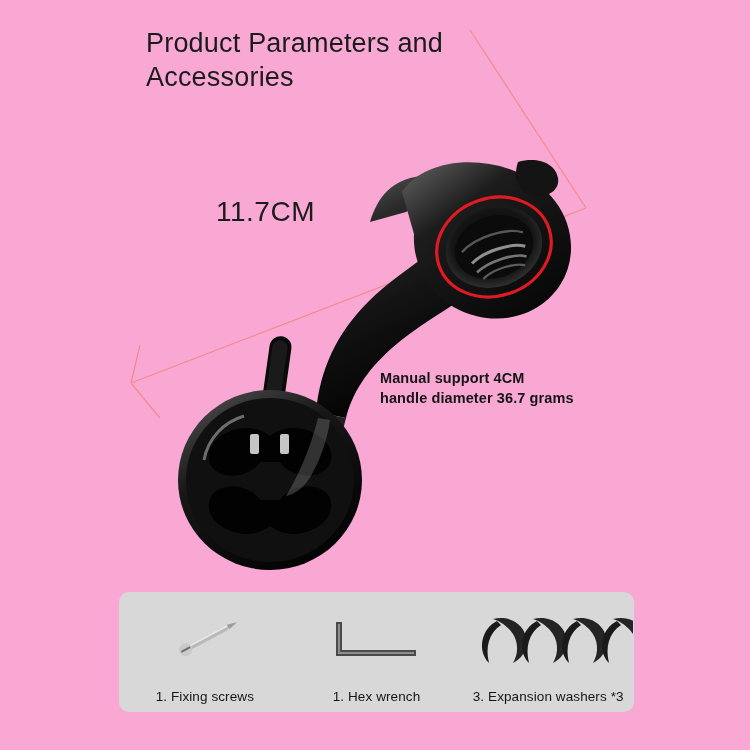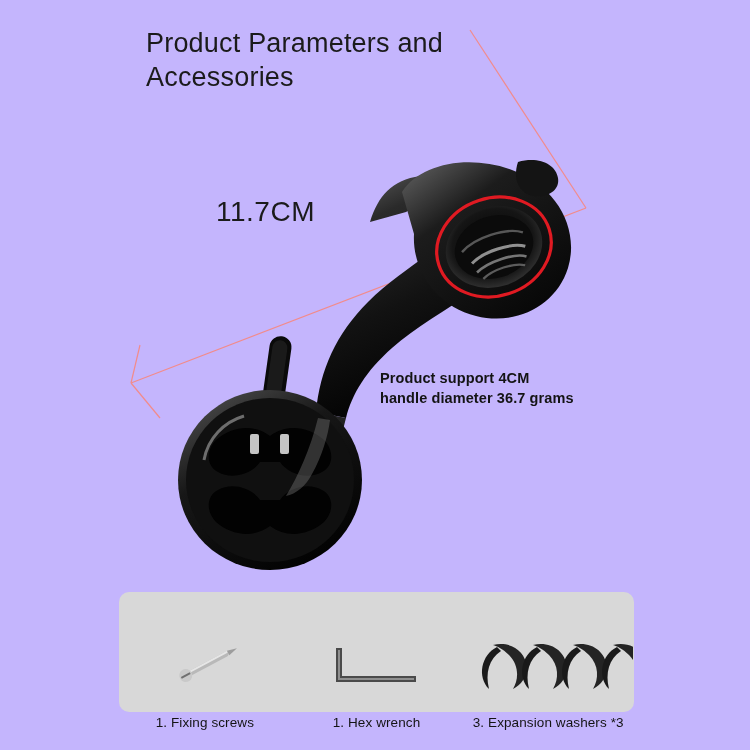--- a/index.html
+++ b/index.html
@@ -11,21 +11,21 @@
     height: 750px;
     background: #ffffff;
     font-family: "Liberation Sans", sans-serif;
     overflow: hidden;
     position: relative;
   }
   .page {
     position: relative;
     width: 750px;
     height: 750px;
-    background: #c4b5fd;
+    background: #f9a8d4;
   }
 
   
   .title {
     position: absolute;
     left: 146px;
     top: 26px;
     width: 420px;
     font-size: 27px;
     line-height: 34px;
@@ -94,21 +94,20 @@
     border-radius: 10px;
   }
   .acc-items {
     position: absolute;
     left: 119px;
     top: 592px;
     width: 515px;
     height: 120px;
     display: flex;
     align-items: flex-end;
-    margin-top: 26px;
   }
   .acc-cell {
     flex: 1 1 0;
     height: 120px;
     position: relative;
     display: flex;
     flex-direction: column;
     align-items: center;
     justify-content: flex-end;
   }
@@ -243,21 +242,21 @@
       <rect x="160" y="284" width="9" height="20" rx="2"></rect>
     </g>
     <g fill="#bfbfbf" opacity="0.5">
       <path d="M84 310 C88 288 104 272 124 266" stroke="#c9c9c9" stroke-width="3" fill="none"></path>
     </g>
 
     <path d="M198 268 C190 300 178 326 166 346 C176 344 186 336 192 324 C202 306 208 286 210 270 Z" fill="#8c8c8c" opacity="0.35"></path>
   </svg>
 
   <div class="callout">
-    <div>Product support 4CM</div>
+    <div>Manual support 4CM</div>
     <div>handle diameter 36.7 grams</div>
   </div>
 
   <div class="accessories"></div>
   <div class="acc-items">
 
     <div class="acc-cell">
       <div class="acc-art">
         <svg width="110" height="60" viewBox="0 0 110 60">
           <g transform="rotate(-28 55 30)">

